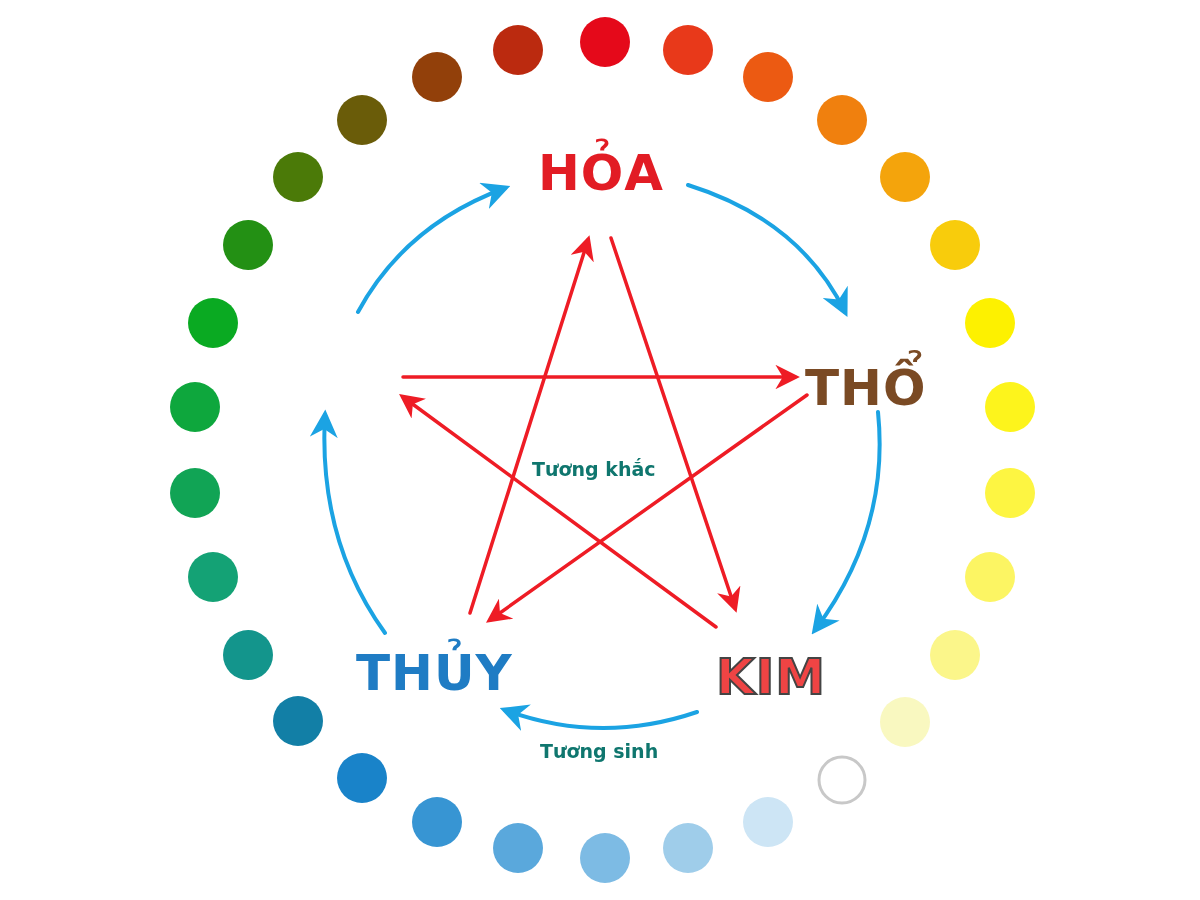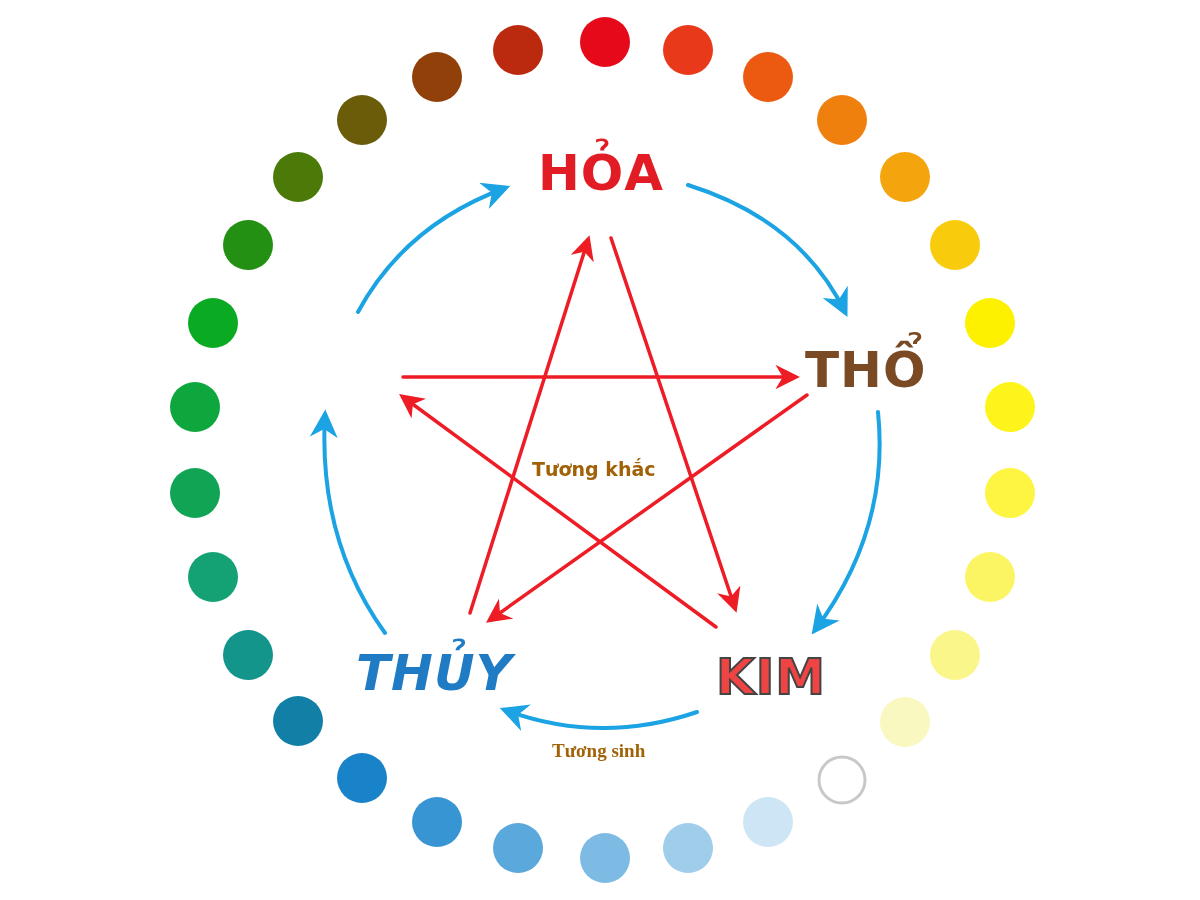--- a/index.html
+++ b/index.html
@@ -12,30 +12,30 @@
     font-size: 50px;
     letter-spacing: 1px;
     line-height: 1;
     white-space: nowrap;
   }
   .caption {
     position: absolute;
     font-family: "DejaVu Sans", sans-serif;
     font-weight: bold;
     font-size: 19px;
-    color: #a16207;
+    color: #0f766e;
     white-space: nowrap;
   }
   #label-hoa { left: 538px; top: 148px; }
   #label-tho { left: 805px; top: 345px; }
   #label-kim { left: 716px; top: 652px; color: #ef4444; -webkit-text-stroke: 2px #444; }
-  #label-thuy { left: 356px; top: 648px; font-style: italic; }
+  #label-thuy { left: 356px; top: 648px; }
   #label-moc { left: 262px; top: 345px; }
   #caption-khac { left: 532px; top: 458px; }
-  #caption-sinh { left: 552px; top: 740px; font-family: Liberation Serif, serif; }
+  #caption-sinh { left: 540px; top: 740px; }
 </style>
 </head>
 <body>
 
 <div id="stage">
   <svg id="svg" width="1200" height="900" viewBox="0 0 1200 900" xmlns="http://www.w3.org/2000/svg">
     <defs>
       <marker id="arrow-red" viewBox="0 0 10 10" refX="8" refY="5" markerWidth="7" markerHeight="7" orient="auto-start-reverse">
         <path d="M0,0 L10,5 L0,10 L3,5 z" fill="#ee1c25"></path>
       </marker>
@@ -88,19 +88,19 @@
     <g fill="none" stroke="#ee1c25" stroke-width="3.5" stroke-linecap="round">
       <path d="M403,377 L795,377" marker-end="url(#arrow-red)"></path>
       <path d="M807,395 L490,620" marker-end="url(#arrow-red)"></path>
       <path d="M470,613 L588,240" marker-end="url(#arrow-red)"></path>
       <path d="M611,238 L735,608" marker-end="url(#arrow-red)"></path>
       <path d="M716,627 L403,397" marker-end="url(#arrow-red)"></path>
     </g>
   </svg>
 
   <div id="label-hoa" class="element-label" style="color: rgb(226, 28, 36);">HỎA</div>
-  <div id="label-tho" class="element-label" style="color: rgb(122, 74, 36);">THỔ</div>
+  <div id="label-tho" class="element-label" style="color: rgb(122, 74, 36); margin-top: 18px;">THỔ</div>
   <div id="label-kim" class="element-label">KIM</div>
   <div id="label-thuy" class="element-label" style="color: rgb(31, 124, 196);">THỦY</div>
 
   <div id="caption-khac" class="caption">Tương khắc</div>
   <div id="caption-sinh" class="caption">Tương sinh</div>
 </div>
 
 </body></html>

